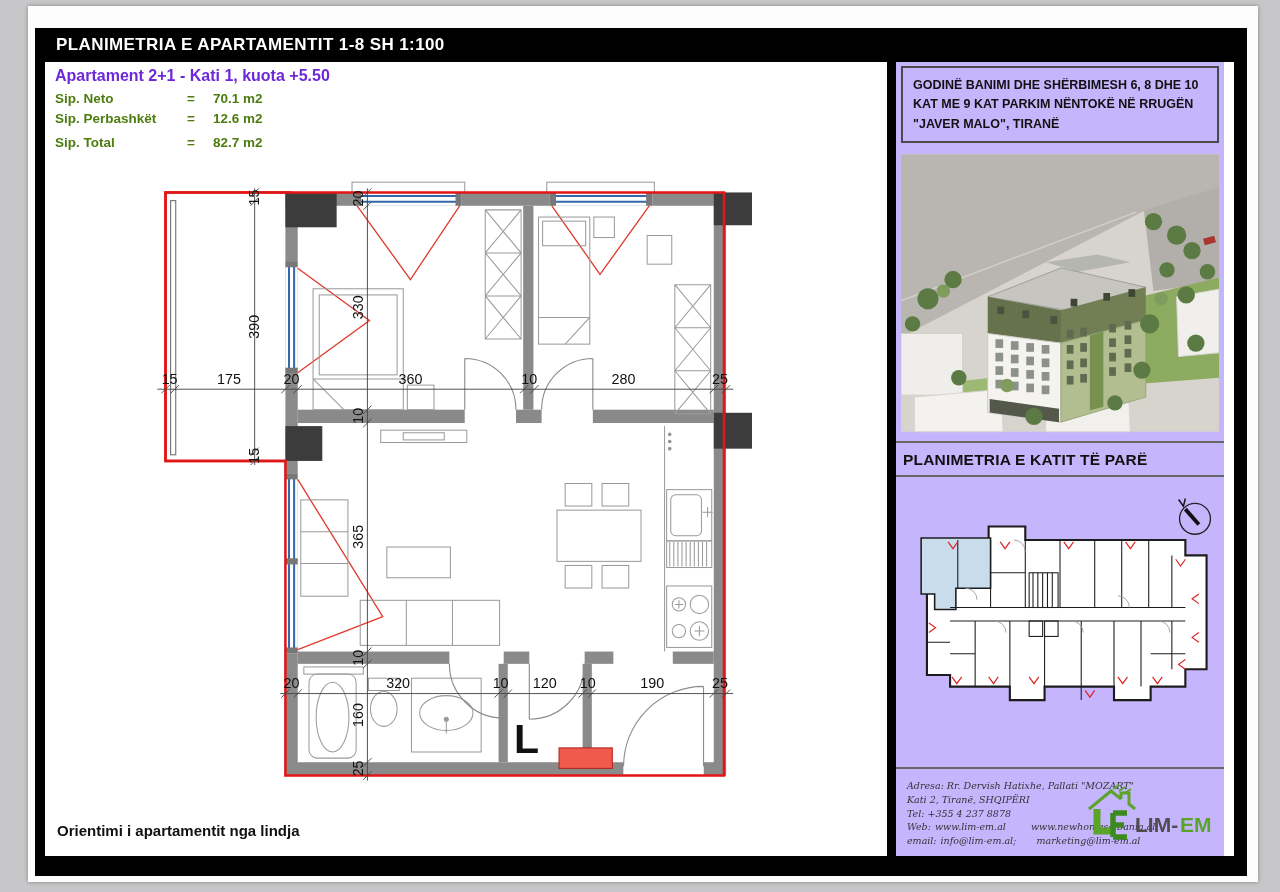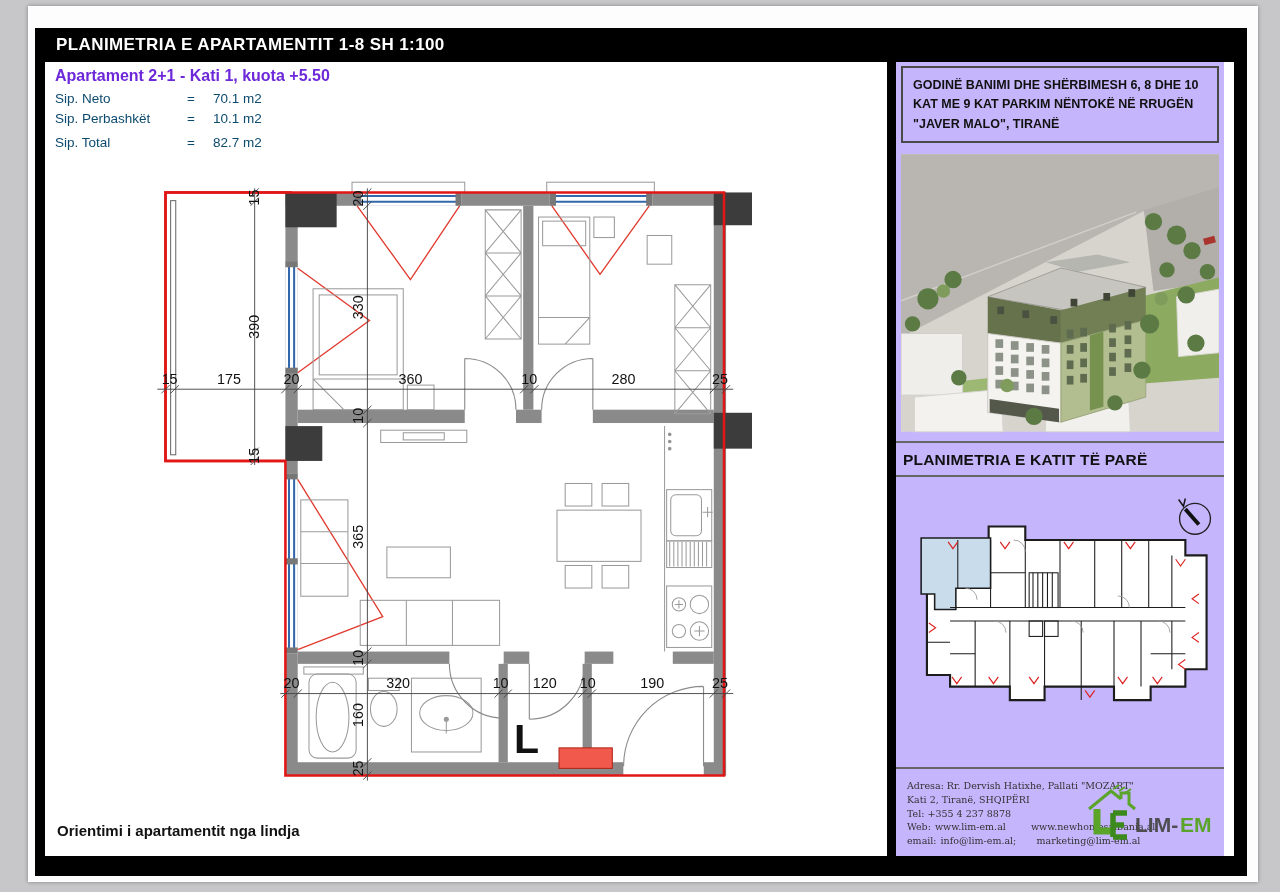--- a/index.html
+++ b/index.html
@@ -11,36 +11,36 @@
   .titlebar{position:absolute;left:0;top:0;width:100%;height:34px;display:flex;align-items:center;}
   .titlebar span{color:#fff;font-weight:bold;font-size:17px;letter-spacing:.4px;padding-left:21px;}
   .inner{position:absolute;left:10px;top:34px;right:13px;bottom:20px;background:#fff;}
   .main-area{position:absolute;left:0;top:0;width:842px;height:100%;background:#fff;}
   .vdivider{position:absolute;left:842px;top:0;width:9px;height:100%;background:#000;}
   .right-panel{position:absolute;left:851px;top:0;width:328px;height:100%;background:#c4b5fd;}
 
   
   .apt-info{position:absolute;left:10px;top:5px;width:420px;}
   .apt-heading{font-size:16px;font-weight:bold;color:#6d28d9;margin-bottom:4px;}
-  .apt-row{display:grid;grid-template-columns:132px 26px 1fr;font-size:13.5px;font-weight:normal;
-    color:#0c4a6e;line-height:1.5;}
+  .apt-row{display:grid;grid-template-columns:132px 26px 1fr;font-size:13.5px;font-weight:bold;
+    color:#4d7c0f;line-height:1.5;}
   .apt-row.total{margin-top:3px;}
 
   .plan-wrap{position:absolute;left:112px;top:112px;}
   .orient-note{position:absolute;left:12px;top:760px;font-size:15px;font-weight:bold;color:#111;}
 
   
   .project-box{margin:4px 5px 0 5px;border:2px solid #4a4a4a;padding:8px 10px 7px 10px;
     font-size:12.5px;font-weight:bold;color:#111;line-height:1.55;}
   .render-wrap{margin:6px 5px 0 5px;}
   .sepline{margin:0 0;border:0;border-top:2px solid #666;height:0;}
   .keyplan-title{margin:8px 0 6px 7px;font-size:15.5px;font-weight:bold;color:#111;letter-spacing:.2px;}
   .keyplan-wrap{margin:2px 2px 0 2px;}
   .company{position:relative;margin:6px 5px 0 5px;height:78px;}
-  .company .lines{position:absolute;left:6px;top:4px;font-size:9.5px;
+  .company .lines{position:absolute;left:6px;top:4px;font-style:italic;font-size:9.5px;
     font-family:"DejaVu Serif",serif;color:#333;line-height:1.45;}
   .company .lines .pair span{display:inline-block;}
   .company .pair .v1{margin-left:4px;min-width:88px;}
   .company .pair .v2{margin-left:8px;}
   .logo{position:absolute;right:2px;top:8px;}
 
   svg text{font-family:"Liberation Sans",sans-serif;}
   .dimtxt{font-size:14px;fill:#111;}
 </style>
 </head>
@@ -61,21 +61,21 @@
       <div class="apt-info">
         <div class="apt-heading">Apartament 2+1 - Kati 1, kuota +5.50</div>
         <div class="apt-row">
           <span>Sip. Neto</span>
           <span>=</span>
           <span>70.1 m2</span>
         </div>
         <div class="apt-row">
           <span>Sip. Perbashkët</span>
           <span>=</span>
-          <span>10.1 m2</span>
+          <span>12.6 m2</span>
         </div>
         <div class="apt-row total">
           <span>Sip. Total</span>
           <span>=</span>
           <span>82.7 m2</span>
         </div>
       </div>
 
       <div class="plan-wrap">
       <svg viewBox="0 0 580 605" width="595" height="620">

